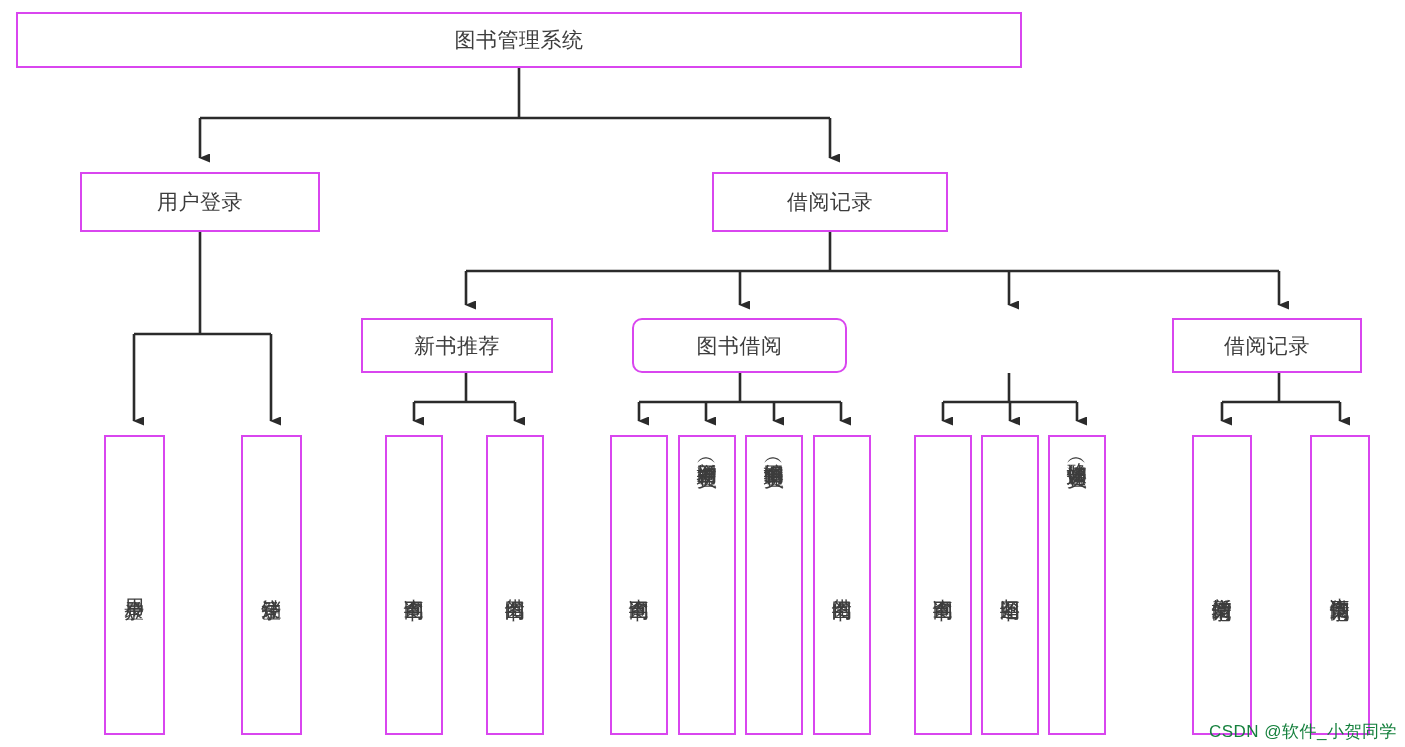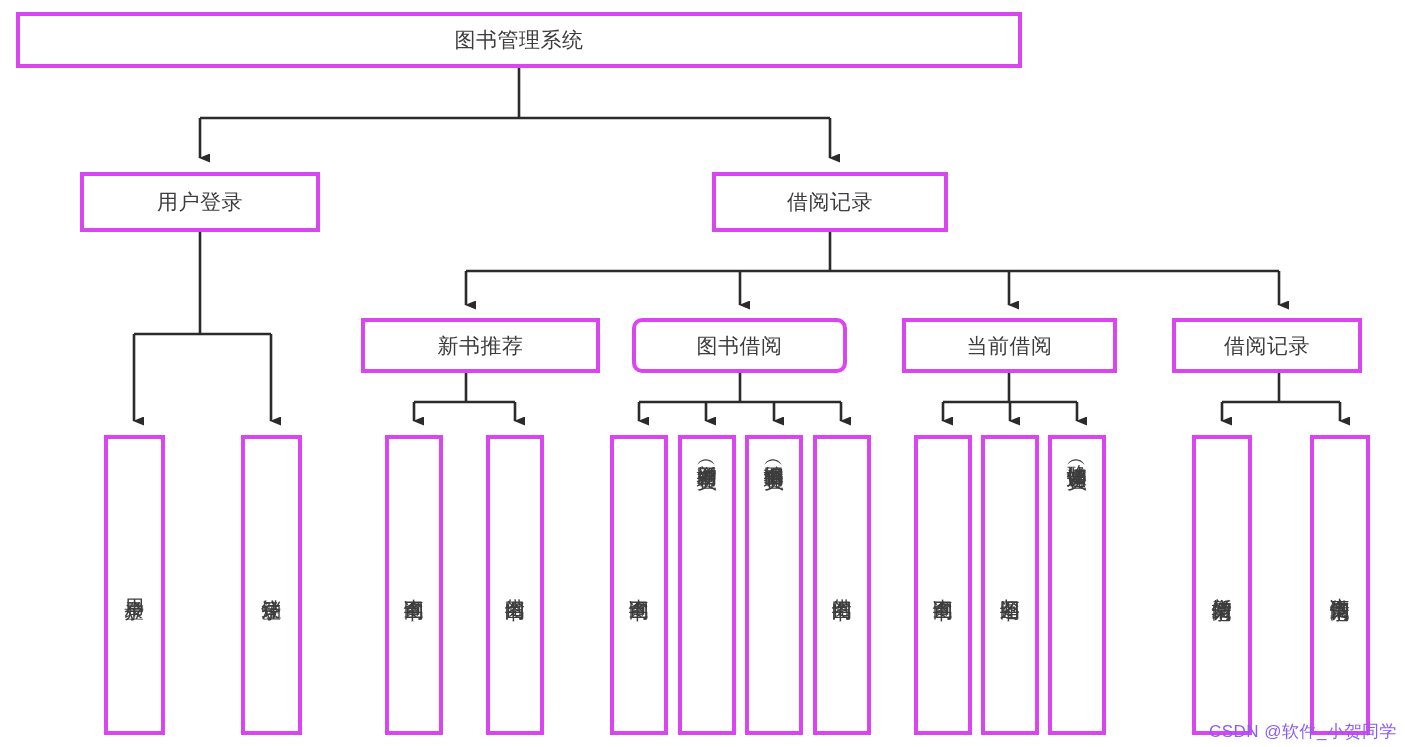--- a/index.html
+++ b/index.html
@@ -24,21 +24,21 @@
     position: absolute;
     left: 0;
     top: 0;
     width: 1405px;
     height: 747px;
     pointer-events: none;
   }
   .node-box {
     position: absolute;
     box-sizing: border-box;
-    border: 4px solid #d946ef;
+    border: 2px solid #d946ef;
     background: #ffffff;
     display: flex;
     align-items: center;
     justify-content: center;
     color: #3c3c3c;
   }
   .node-label-h {
     font-size: 21px;
     line-height: 1.1;
     letter-spacing: 0.5px;
@@ -61,21 +61,21 @@
     text-orientation: upright;
     letter-spacing: 1px;
     color: #3d3d3d;
     white-space: nowrap;
   }
   #watermark {
     position: absolute;
     right: 8px;
     bottom: 4px;
     font-size: 17px;
-    color: #8b5cf6;
+    color: #15803d;
     letter-spacing: 0.5px;
     white-space: nowrap;
     user-select: none;
   }
 </style>
 </head>
 <body>
 
 <div id="diagram-root">
 
@@ -146,31 +146,28 @@
   </div>
 
   <div class="node-box" style="left:80px; top:172px; width:240px; height:60px;">
     <span class="node-label-h">用户登录</span>
   </div>
 
   <div class="node-box" style="left:712px; top:172px; width:236px; height:60px;">
     <span class="node-label-h">借阅记录</span>
   </div>
 
-  <div class="node-box" style="left:361px; top:318px; width:239px; height:55px;">
+  <div class="node-box" style="left:361px; top:318px; width:192px; height:55px;">
     <span class="node-label-h">新书推荐</span>
   </div>
 
   <div class="node-box" style="left:632px; top:318px; width:215px; height:55px;border-radius:10px;">
     <span class="node-label-h">图书借阅</span>
   </div>
 
-  <div class="node-box" style="left:902px; top:318px; width:215px; height:55px;">
-    <span class="node-label-h">当前借阅</span>
-  </div>
 
   <div class="node-box" style="left:1172px; top:318px; width:190px; height:55px;">
     <span class="node-label-h">借阅记录</span>
   </div>
 
   <div class="node-box leaf centered" style="left:104px; top:435px; width:61px; height:300px;">
     <span class="node-label-v">用户登录</span>
   </div>
 
   <div class="node-box leaf centered" style="left:241px; top:435px; width:61px; height:300px;">

